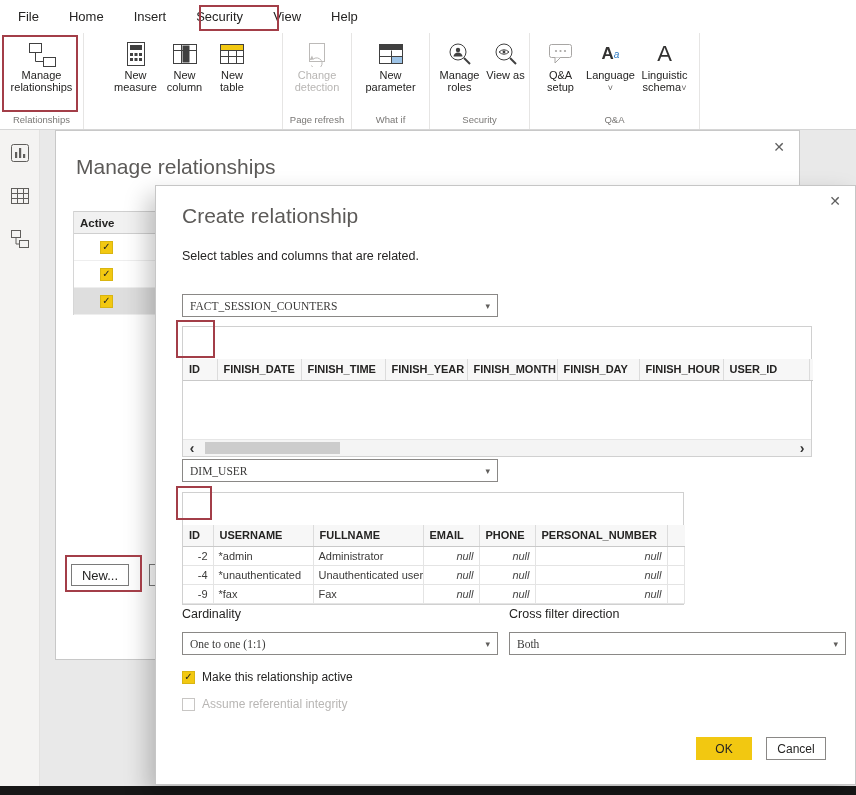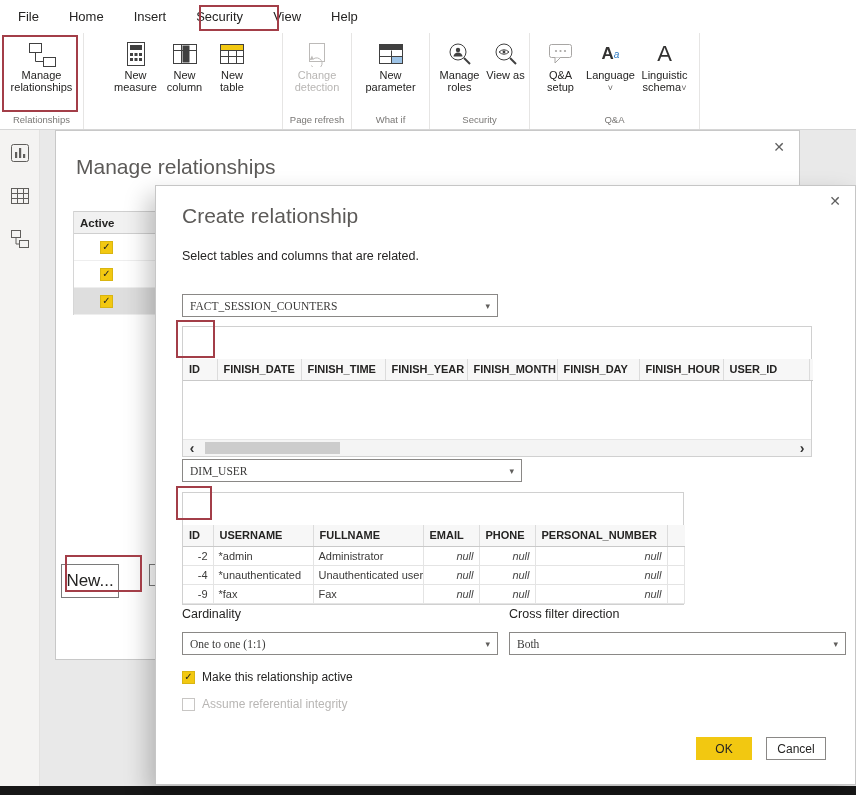--- a/index.html
+++ b/index.html
@@ -37,34 +37,34 @@
   .mdialog { position:absolute; left:55px; top:130px; width:745px; height:530px; background:#fff;
              border:1px solid #c8c8c8; z-index:2; }
   .mtitle { position:absolute; left:20px; top:24px; font-size:21px; font-weight:300; color:#5c5a58; }
   .dlg-close { position:absolute; font-size:14px; color:#5f5f5f; cursor:default; line-height:14px; }
   .mclose { right:14px; top:9px; }
   .mtable { position:absolute; left:17px; top:80px; width:712px; border-left:1px solid #d6d6d6; }
   .mthead { height:23px; background:#f1f1f1; border-top:1px solid #cfcfcf; border-bottom:1px solid #cfcfcf;
             display:flex; align-items:center; padding-left:6px; font-size:11.5px; font-weight:bold; color:#252423; }
   .mrow { height:27px; display:flex; align-items:center; padding-left:26px; border-bottom:1px solid #eeeeee; }
   .mrow.sel { background:#dedede; }
-  .mnew { position:absolute; left:5px; top:433px; width:58px; height:34px; background:#fff;
-          border:1px solid #7a7a7a; font-size:17px; display:flex; align-items:center; justify-content:center; cursor:default; }
+  .mnew { position:absolute; left:15px; top:433px; width:58px; height:22px; background:#fff;
+          border:1px solid #7a7a7a; font-size:13px; display:flex; align-items:center; justify-content:center; cursor:default; }
   .msliver { position:absolute; left:93px; top:433px; width:70px; height:22px; background:#fff; border:1px solid #7a7a7a; }
   
   .cdialog { position:absolute; left:155px; top:185px; width:701px; height:600px; background:#fff;
              border:1px solid #c6c6c6; box-shadow:-8px 10px 22px rgba(0,0,0,0.22); z-index:3; }
   .ctitle { position:absolute; left:26px; top:18px; font-size:21px; font-weight:300; color:#5c5a58; }
   .cclose { right:14px; top:8px; }
   .csub { position:absolute; left:26px; top:63px; font-size:12.5px; color:#252423; }
   .dd { position:absolute; height:23px; border:1px solid #8a8886; background:#fff; display:flex;
         align-items:center; justify-content:space-between; padding:0 7px; font-size:11.5px; color:#3b3a39; cursor:default;font-family:Liberation Serif, serif; }
   .dd-caret { color:#605e5c; font-size:9px; }
   #dd-from { left:26px; top:108px; width:316px; }
-  #dd-to   { left:26px; top:273px; width:340px; }
+  #dd-to   { left:26px; top:273px; width:316px; }
   #dd-card { left:26px; top:446px; width:316px; }
   #dd-cross{ left:353px; top:446px; width:337px; }
   .fieldlbl { position:absolute; top:421px; font-size:12.5px; color:#252423; }
   #lbl-card { left:26px; } #lbl-cross { left:353px; }
   
   .gridbox { position:absolute; border:1px solid #d0d0d0; background:#fff; }
   #t1 { left:26px; top:140px; width:630px; }
   #t2 { left:26px; top:306px; width:502px; }
   table.grid { border-collapse:collapse; table-layout:fixed; font-size:11px;margin-top:32px; }
   .grid th { border-right:1px solid #dcdcdc; border-bottom:1px solid #c9c9c9; height:21px; text-align:left;

